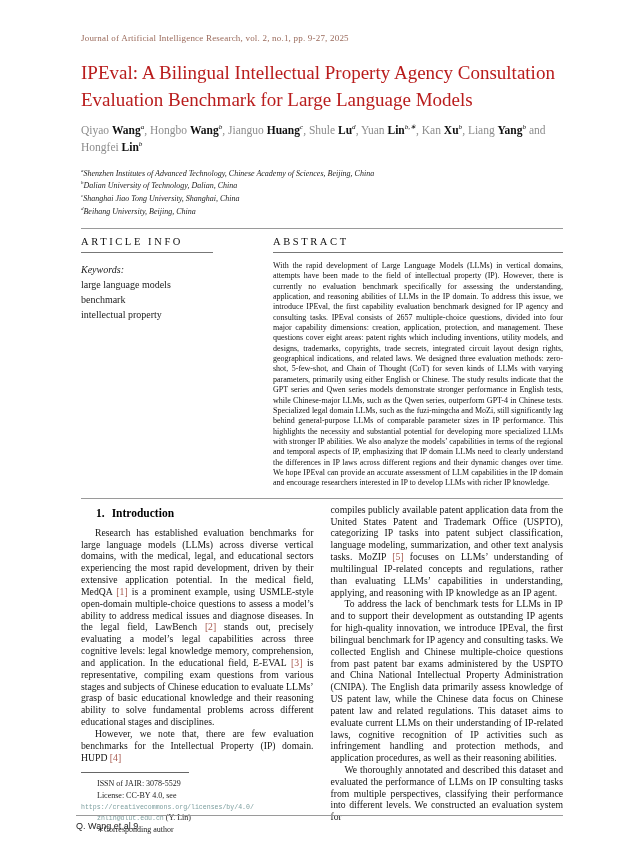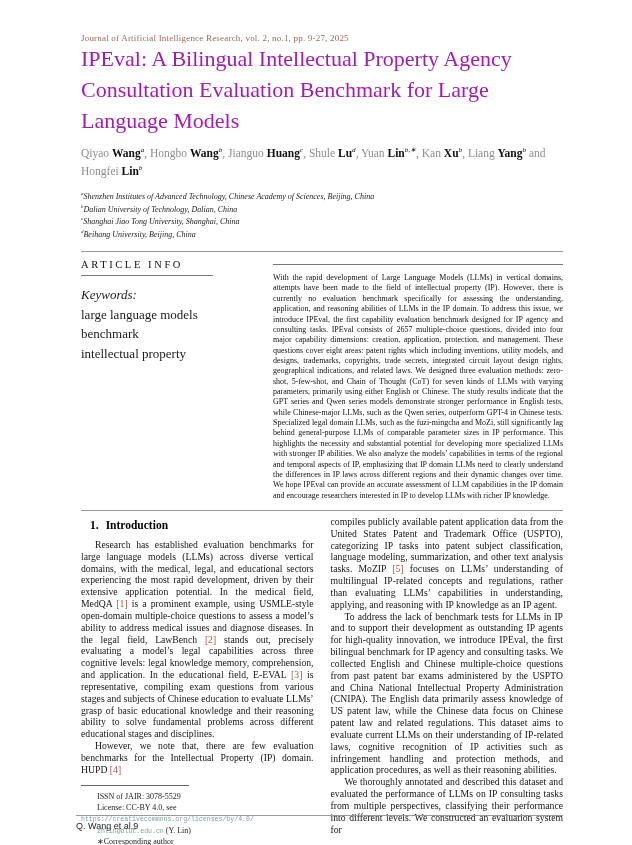--- a/index.html
+++ b/index.html
@@ -6,47 +6,47 @@
   html,body { background:#ffffff; }
   .page {
     position:relative; width:560px; height:845px; margin:0 auto;
     background:#ffffff; overflow:hidden;
     font-family:"Liberation Serif", serif; color:#1b1b1b;
   }
   .content { position:absolute; left:45px; right:33px; top:0; }
 
   
   .journal-line { padding-top:33px; font-size:9px; color:#9a6a5b; letter-spacing:0.2px; }
-  .paper-title { margin-top:1px; font-size:22px; line-height:1.4; color:#a21caf; font-weight:400; }
+  .paper-title { margin-top:17px; font-size:19px; line-height:1.4; color:#b91c1c; font-weight:400; }
   .authors-line { margin-top:9px; font-size:11.5px; line-height:1.5; color:#000; }
   .au-first, .au-sep { color:#8c8c8c; }
   .au-last { font-weight:700; color:#111;text-align:right; }
   sup { font-size:0.62em; line-height:0; vertical-align:super; }
   .au-last sup { font-style:italic; font-weight:400; }
 
   .affiliations { margin-top:11px; font-size:8px; font-style:italic; line-height:1.6; color:#222; }
   .affil sup { font-style:italic; }
 
   .rule-full { border-top:1px solid #9a9a9a; margin-top:9px; }
 
   
   .info-abs { display:flex; margin-top:7px; }
   .info-col { width:168px; flex:none; }
   .abs-col  { flex:1; margin-left:24px; }
   .block-heading { font-size:10.5px; letter-spacing:2.6px; color:#111; }
   .heading-rule-short { width:132px; border-top:0.8px solid #777; margin-top:5px; }
   .heading-rule-long  { width:100%;  border-top:0.8px solid #777; margin-top:5px; }
-  .keywords { margin-top:9px; font-size:13px; line-height:1.5; }
+  .keywords { margin-top:9px; font-size:10px; line-height:1.5; }
   .keywords-label { font-style:italic; }
   .abstract-text { margin-top:8px; font-size:8px; line-height:1.295; text-align:justify; color:#111; }
 
   
   .body-cols { display:flex; gap:17px; margin-top:5px; }
   .col { flex:1; min-width:0; }
-  .section-heading { font-size:11.5px; font-weight:700; margin:3px 0 8px 9px; color:#000; }
+  .section-heading { font-size:11.5px; font-weight:700; margin:3px 0 8px 15px; color:#000; }
   .section-heading .sec-title { margin-left:7px; }
   .bodypar { font-size:9.7px; line-height:1.22; text-align:justify; color:#141414; }
   .indent { text-indent:14px; }
   .cite { color:#a5574c; }
   .link { font-family:Liberation Mono, monospace; color:#7fa0a0; font-size:0.82em; overflow-wrap:anywhere;text-align:center; }
 
   
   .footnote { margin-top:9px; }
   .fn-rule { width:108px; border-top:0.8px solid #666; margin-bottom:5px; }
   .fn-line { font-size:8px; line-height:1.42; text-indent:16px; color:#1b1b1b; text-align:left; }
@@ -85,20 +85,21 @@
         <div class="keywords">
           <div class="keywords-label">Keywords:</div>
           <div>
               <div>large language models</div>
               <div>benchmark</div>
               <div>intellectual property</div>
             </div>
         </div>
       </div>
       <div class="abs-col">
+        <div class="block-heading">ABSTRACT</div>
         <div class="heading-rule-long"></div>
         <div class="abstract-text">With the rapid development of Large Language Models (LLMs) in vertical domains, attempts have been made to the field of intellectual property (IP). However, there is currently no evaluation benchmark specifically for assessing the understanding, application, and reasoning abilities of LLMs in the IP domain. To address this issue, we introduce IPEval, the first capability evaluation benchmark designed for IP agency and consulting tasks. IPEval consists of 2657 multiple-choice questions, divided into four major capability dimensions: creation, application, protection, and management. These questions cover eight areas: patent rights which including inventions, utility models, and designs, trademarks, copyrights, trade secrets, integrated circuit layout design rights, geographical indications, and related laws. We designed three evaluation methods: zero-shot, 5-few-shot, and Chain of Thought (CoT) for seven kinds of LLMs with varying parameters, primarily using either English or Chinese. The study results indicate that the GPT series and Qwen series models demonstrate stronger performance in English tests, while Chinese-major LLMs, such as the Qwen series, outperform GPT-4 in Chinese tests. Specialized legal domain LLMs, such as the fuzi-mingcha and MoZi, still significantly lag behind general-purpose LLMs of comparable parameter sizes in IP performance. This highlights the necessity and substantial potential for developing more specialized LLMs with stronger IP abilities. We also analyze the models’ capabilities in terms of the regional and temporal aspects of IP, emphasizing that IP domain LLMs need to clearly understand the differences in IP laws across different regions and their dynamic changes over time. We hope IPEval can provide an accurate assessment of LLM capabilities in the IP domain and encourage researchers interested in IP to develop LLMs with richer IP knowledge.</div>
       </div>
     </div>
 
     <div class="rule-full"></div>
 
     <div class="body-cols">
       <div class="col">
         <div class="section-heading">

